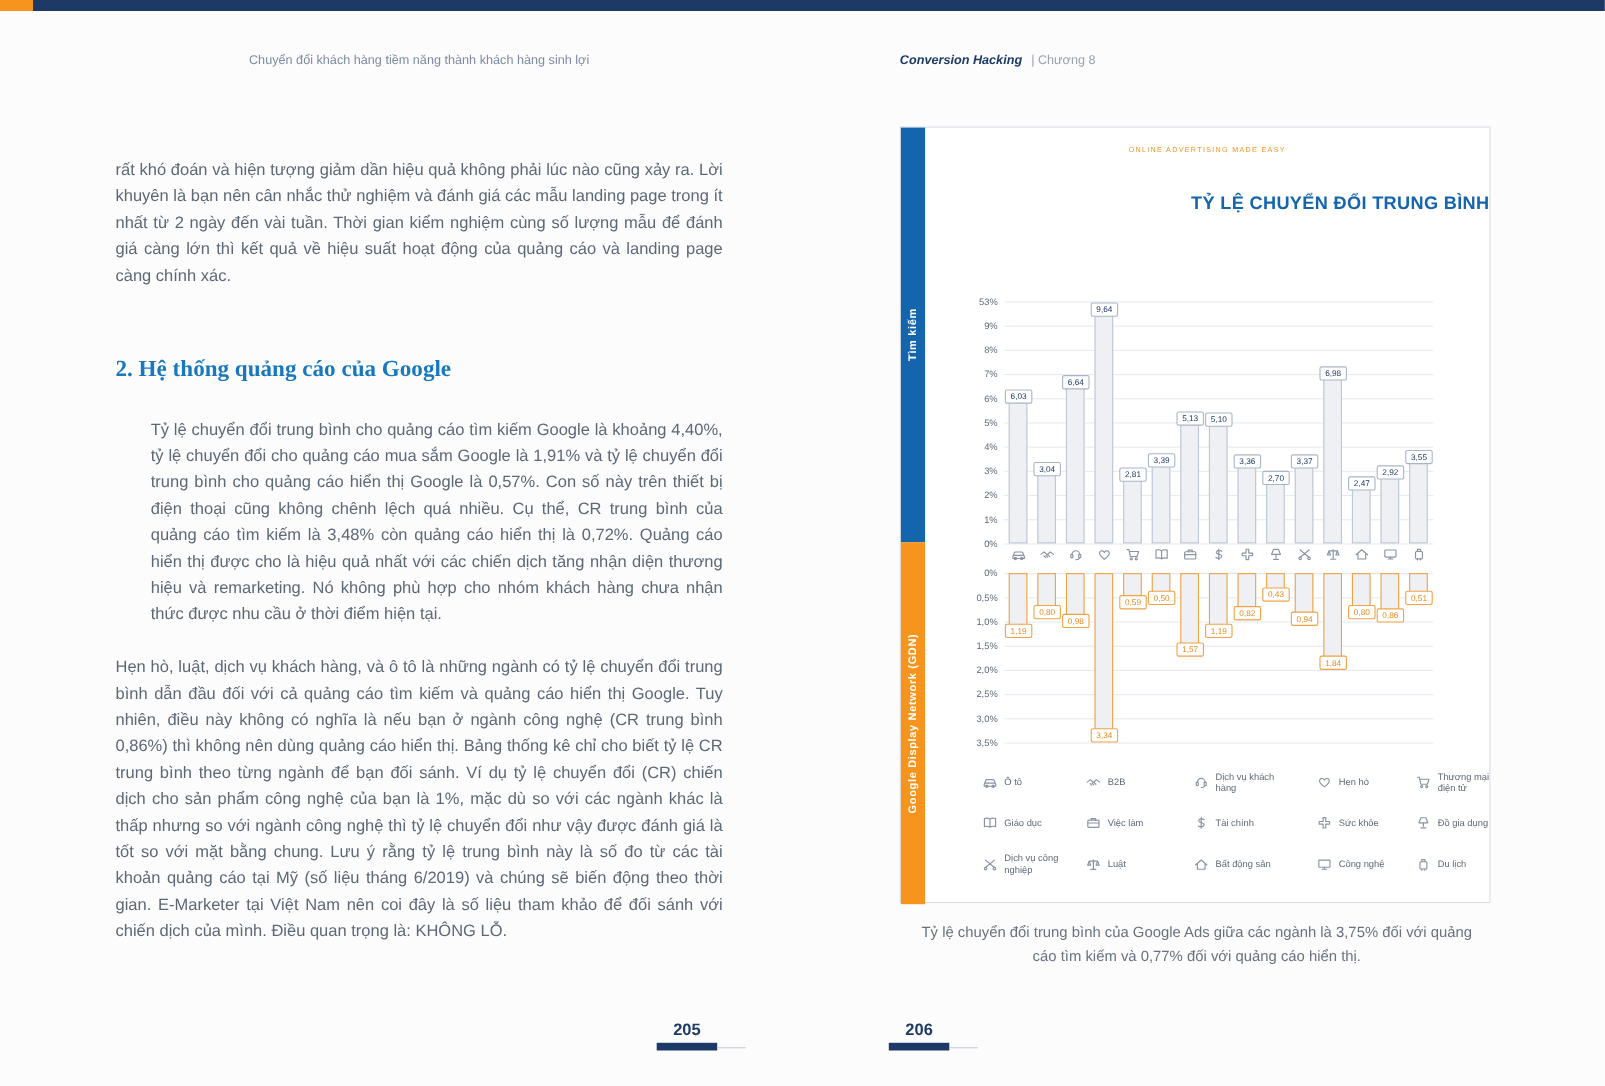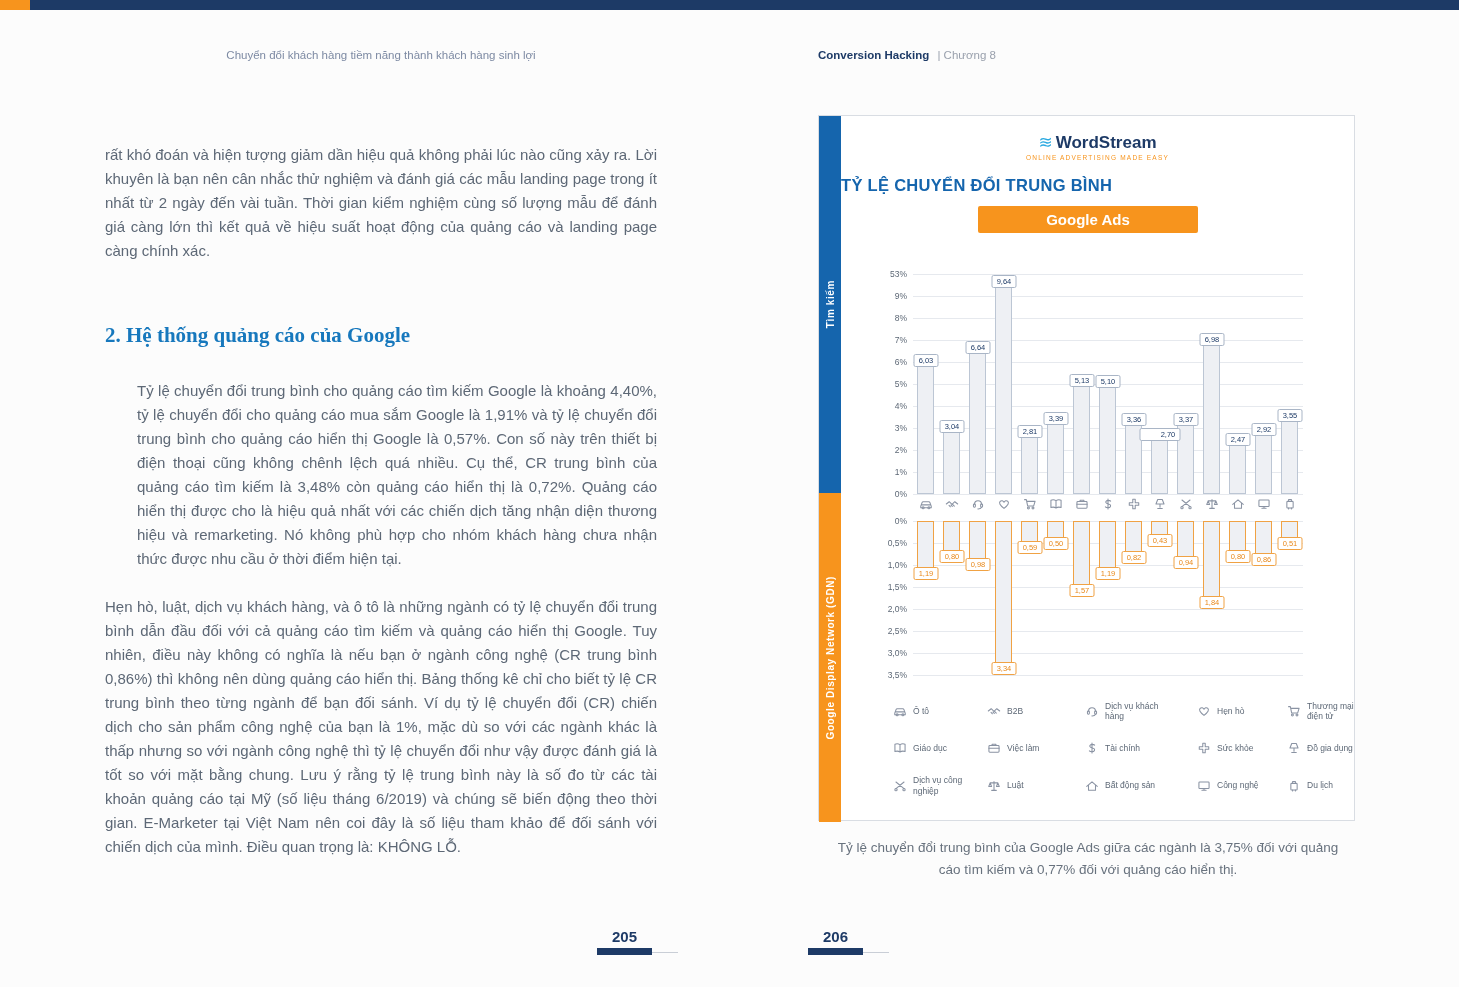--- a/index.html
+++ b/index.html
@@ -8,21 +8,21 @@
     background:#fcfcfc;font-family:"Liberation Sans", sans-serif;
   }
   
   .topbar{position:absolute;top:0;left:0;width:1459px;height:10px;background:#1d3a66;}
   .topbar-orange{position:absolute;top:0;left:0;width:30px;height:10px;background:#f7941d;}
 
   
   .header-left{position:absolute;top:49px;left:105px;width:552px;text-align:center;
     font-size:11.5px;color:#7d8aa3;}
   .header-right{position:absolute;top:49px;left:818px;font-size:11.5px;color:#9aa1ad;}
-  .header-right .hr-bold{color:#1d3a66;font-weight:bold;}
+  .header-right .hr-bold{color:#1d3a66;font-weight:bold;font-style:italic;}
   .header-right .hr-rest{margin-left:5px;}
 
   
   .text-col{position:absolute;left:105px;top:143px;width:552px;color:#5d6876;
     font-size:15px;line-height:24px;text-align:justify;}
   .text-col p{margin:0;}
   #para1{margin-bottom:58px;}
   .section-heading{font-family:"Liberation Serif", serif;font-weight:bold;color:#1778bd;
     font-size:21px;line-height:28px;margin:0 0 30px 0;text-align:left;}
   #para2{margin-bottom:24px;margin-left:32px;}
@@ -42,21 +42,21 @@
   .strip-search{top:0;height:377px;background:#1565ad;}
   .strip-gdn{top:377px;height:329px;background:#f7941d;}
   .strip span{writing-mode:vertical-rl;transform:rotate(180deg);color:#fff;font-weight:bold;
     font-size:10px;letter-spacing:0.6px;white-space:nowrap;}
 
   .brand{position:absolute;top:16px;left:22px;right:0;text-align:center;}
   .brand-line{font-size:17px;font-weight:bold;color:#1d3a66;}
   .brand-wave{color:#2aa9e0;font-weight:normal;margin-right:3px;}
   .brand-tagline{font-size:6.5px;color:#f7941d;letter-spacing:1.2px;margin-top:1px;}
 
-  .fig-title{position:absolute;top:60px;left:22px;right:0;text-align:left;color:#1565ad;
+  .fig-title{position:absolute;top:60px;left:22px;right:0;text-align:right;color:#1565ad;
     font-weight:bold;font-size:16.5px;letter-spacing:0.3px;}
   .badge{position:absolute;top:90px;left:159px;width:220px;height:27px;background:#f7941d;
     color:#fff;font-weight:bold;font-size:15px;display:flex;align-items:center;justify-content:center;
     border-radius:2px;}
 
   .plot{position:absolute;left:94px;width:390px;}
   #search-plot{top:158px;height:220px;}
   #gdn-plot{top:405px;height:154px;}
   .gridline{position:absolute;left:0;width:100%;height:1px;background:#e6e9ee;}
   .tick-label{position:absolute;left:-42px;width:36px;text-align:right;font-size:8.5px;color:#5d6876;}
@@ -103,28 +103,24 @@
 
 <div class="card">
   <div class="strip strip-search">
     <span>Tìm kiếm</span>
   </div>
   <div class="strip strip-gdn">
     <span>Google Display Network (GDN)</span>
   </div>
 
   <div class="brand">
-    <div class="brand-line">
-      <span class="brand-wave">≋</span><span>WordStream</span>
-    </div>
     <div class="brand-tagline">ONLINE ADVERTISING MADE EASY</div>
   </div>
 
   <div class="fig-title">TỶ LỆ CHUYỂN ĐỔI TRUNG BÌNH</div>
-  <div class="badge">Google Ads</div>
 
   <div class="plot" id="search-plot">
       <div class="gridline" style="top: 0px;"></div>
       <div class="tick-label" style="top: -5px;">53%</div>
       <div class="gridline" style="top: 22px;"></div>
       <div class="tick-label" style="top: 17px;">9%</div>
       <div class="gridline" style="top: 44px;"></div>
       <div class="tick-label" style="top: 39px;">8%</div>
       <div class="gridline" style="top: 66px;"></div>
       <div class="tick-label" style="top: 61px;">7%</div>
@@ -173,21 +169,21 @@
       <div class="bar-col" style="left: 182px;">
         <div class="bar up" style="height: 112px;"></div>
         <div class="chip up" style="bottom: 106px;">5,10</div>
       </div>
       <div class="bar-col" style="left: 208px;">
         <div class="bar up" style="height: 74px;"></div>
         <div class="chip up" style="bottom: 68px;">3,36</div>
       </div>
       <div class="bar-col" style="left: 234px;">
         <div class="bar up" style="height: 59px;"></div>
-        <div class="chip up" style="bottom: 53px; padding-left: 16px;">2,70</div>
+        <div class="chip up" style="bottom: 53px;">2,70</div>
       </div>
       <div class="bar-col" style="left: 260px;">
         <div class="bar up" style="height: 74px;"></div>
         <div class="chip up" style="bottom: 68px;">3,37</div>
       </div>
       <div class="bar-col" style="left: 286px;">
         <div class="bar up" style="height: 154px;"></div>
         <div class="chip up" style="bottom: 148px;">6,98</div>
       </div>
       <div class="bar-col" style="left: 312px;">

